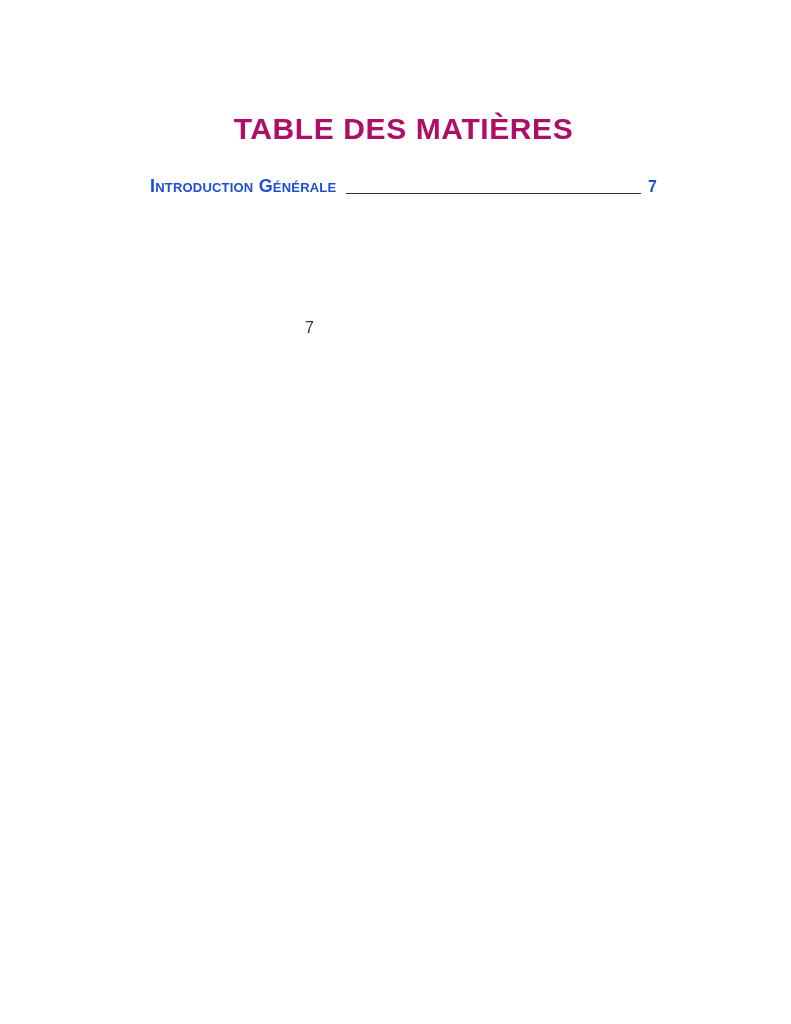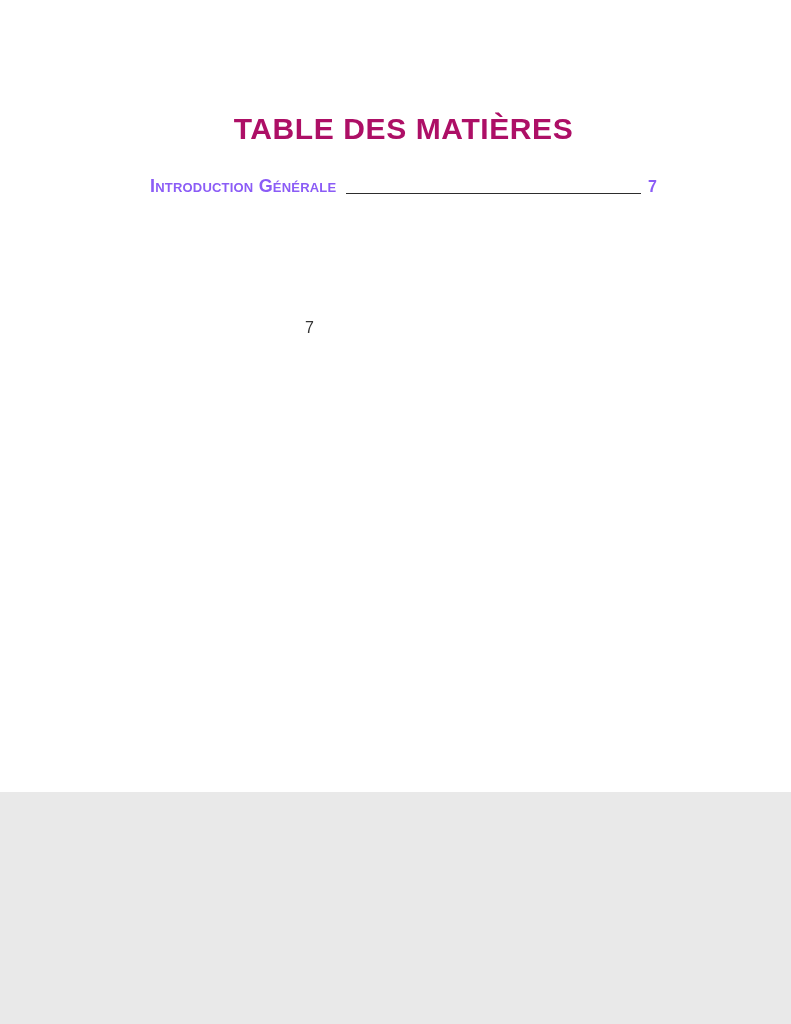--- a/index.html
+++ b/index.html
@@ -1,18 +1,18 @@
 <!DOCTYPE html>
 <html lang="fr"><head>
 <meta charset="utf-8">
 <style>
   html,body{margin:0;padding:0;background:#e9e9e9;}
   .page{
     position:relative;
-    width:791px;height:792px;
+    width:791px;height:1024px;
     margin:0 auto;
     background:#ffffff;
     box-sizing:border-box;
     padding:112px 134px 0 150px;
     font-family:"Liberation Sans", sans-serif;
     color:#343434;
     overflow:hidden;
   }
   h1.title{
     margin:0 0 30px;
@@ -21,21 +21,21 @@
     font-weight:800;
     letter-spacing:0.6px;
     color:#ad0f66;
   }
   
   .toc-heading{
     display:flex;align-items:baseline;
     font-variant:small-caps;
     font-weight:700;
     font-size:18px;
-    color:#8b5cf6;
+    color:#1d4ed8;
     margin:0 0 7px;
     letter-spacing:0.2px;
   }
   .toc-heading .h-label{white-space:nowrap;}
   .toc-heading .lead-line{
     flex:1;
     align-self:flex-end;
     border-bottom:1.7px solid #2d2d2d;
     margin:0 7px 3px 10px;
   }

